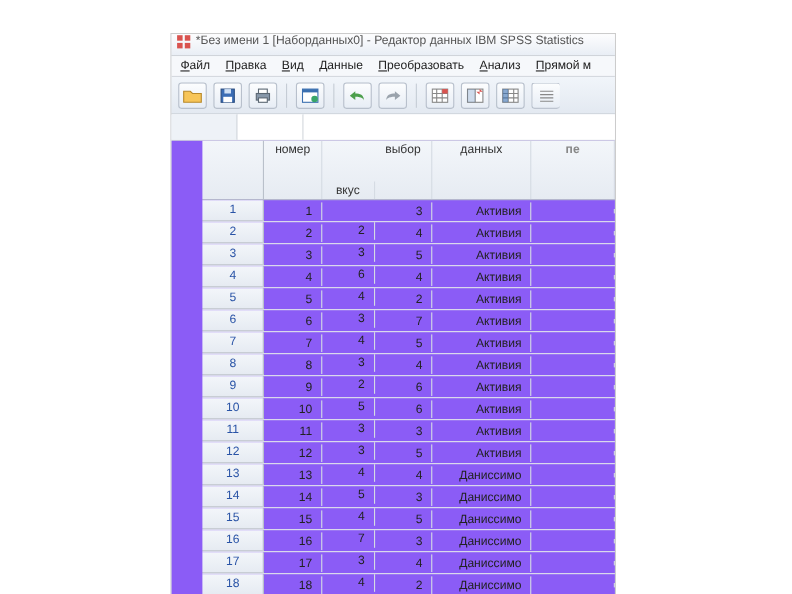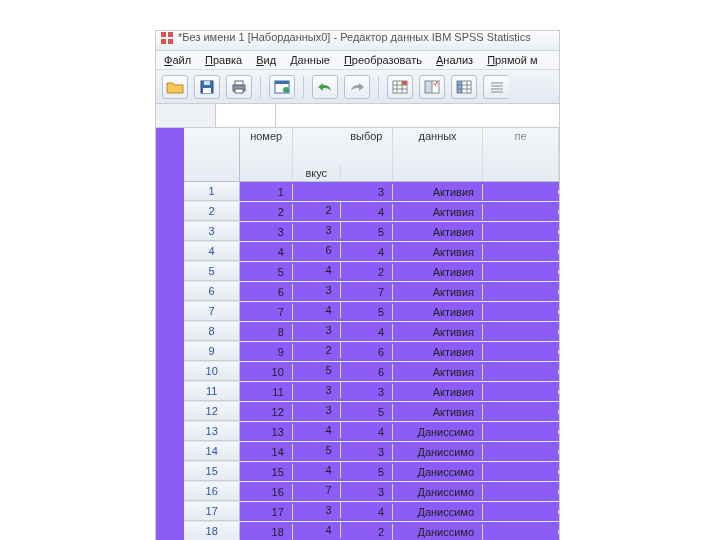--- a/index.html
+++ b/index.html
@@ -103,21 +103,21 @@
   .ghead .col, .gbody .col {
     border-right:1px solid #d5dbe3;
     padding: 2px 6px;
     text-align:center;
     overflow:hidden;
   }
   .c-nomer { width: 55px; }
   .c-vkus  { width: 50px; margin-top: 37px; }
   .c-sostav{ width: 55px; }
   .c-vybor { width: 95px; text-align:center;}
-  .c-extra { width: 80px; color:#888; }
+  .c-extra { width: 80px; color:#888;font-weight:bold; }
   .gbody .row {
     display:flex;
     border-bottom:1px solid #e2e6ec;
     height:20px;
     align-items:center;
     font-size:11px;
     color:#222;
   }
   .gbody .colrow {
     background: linear-gradient(#f3f6fa,#e6ebf2);

